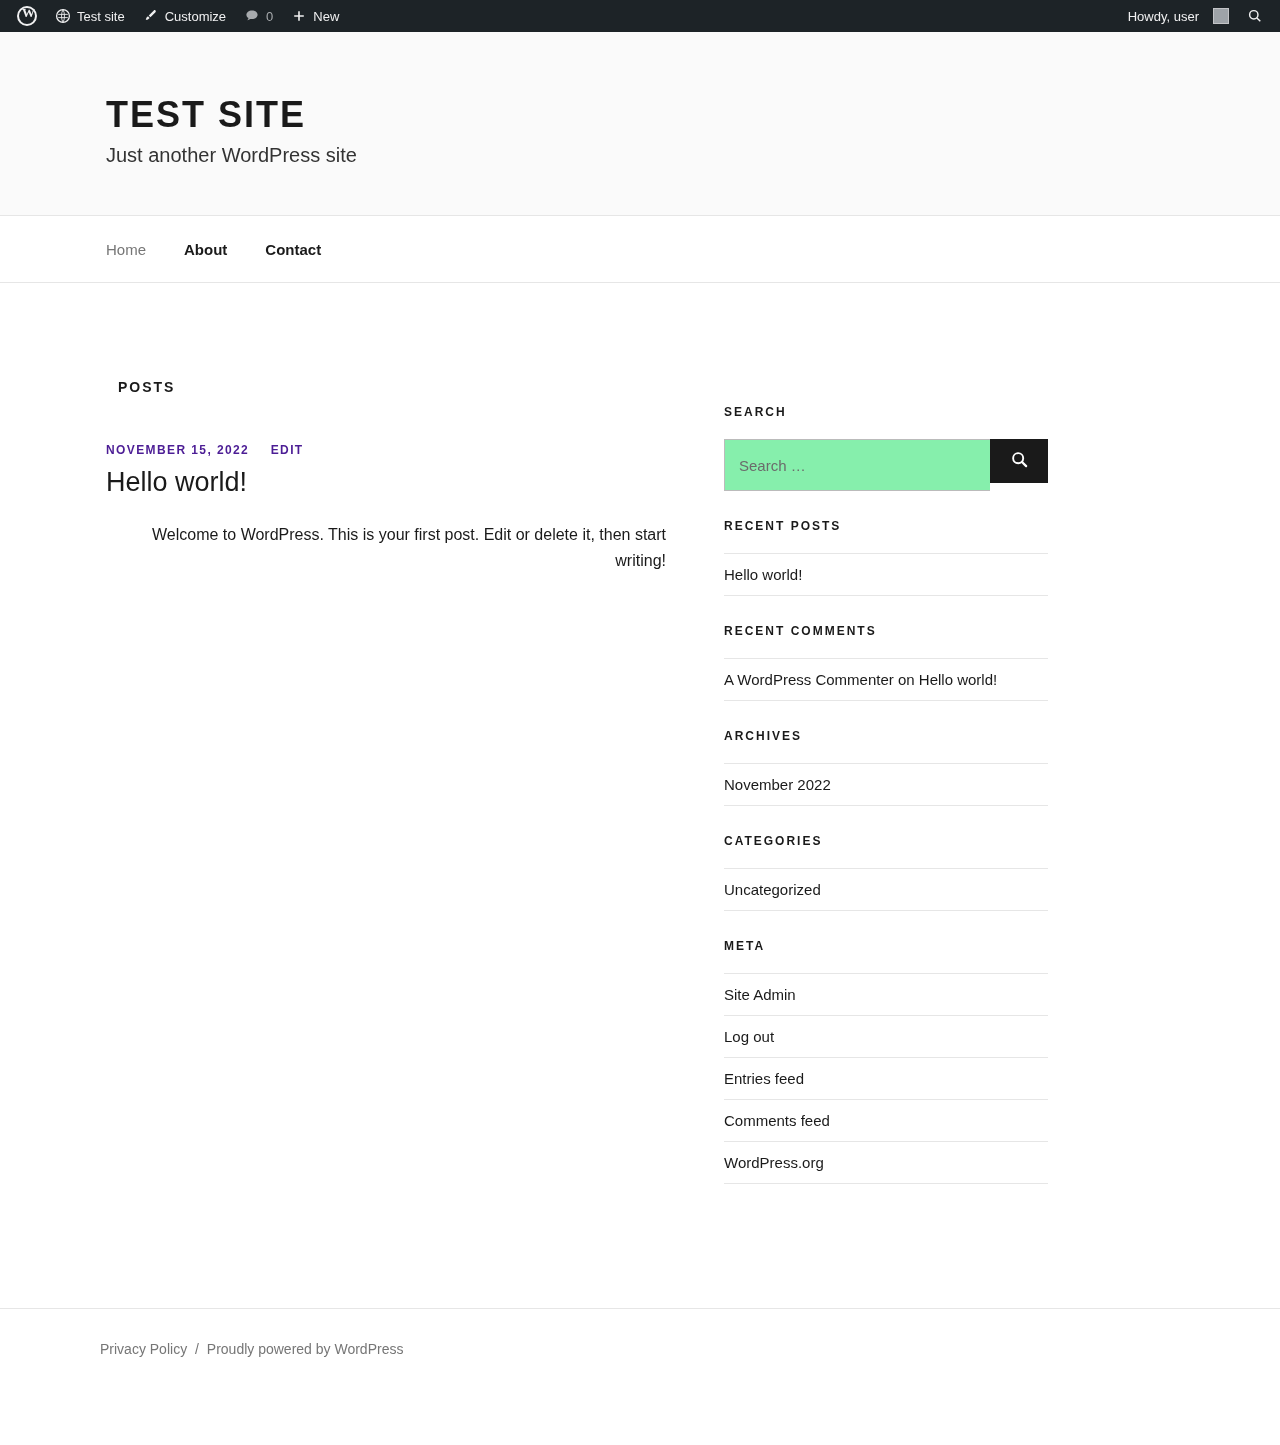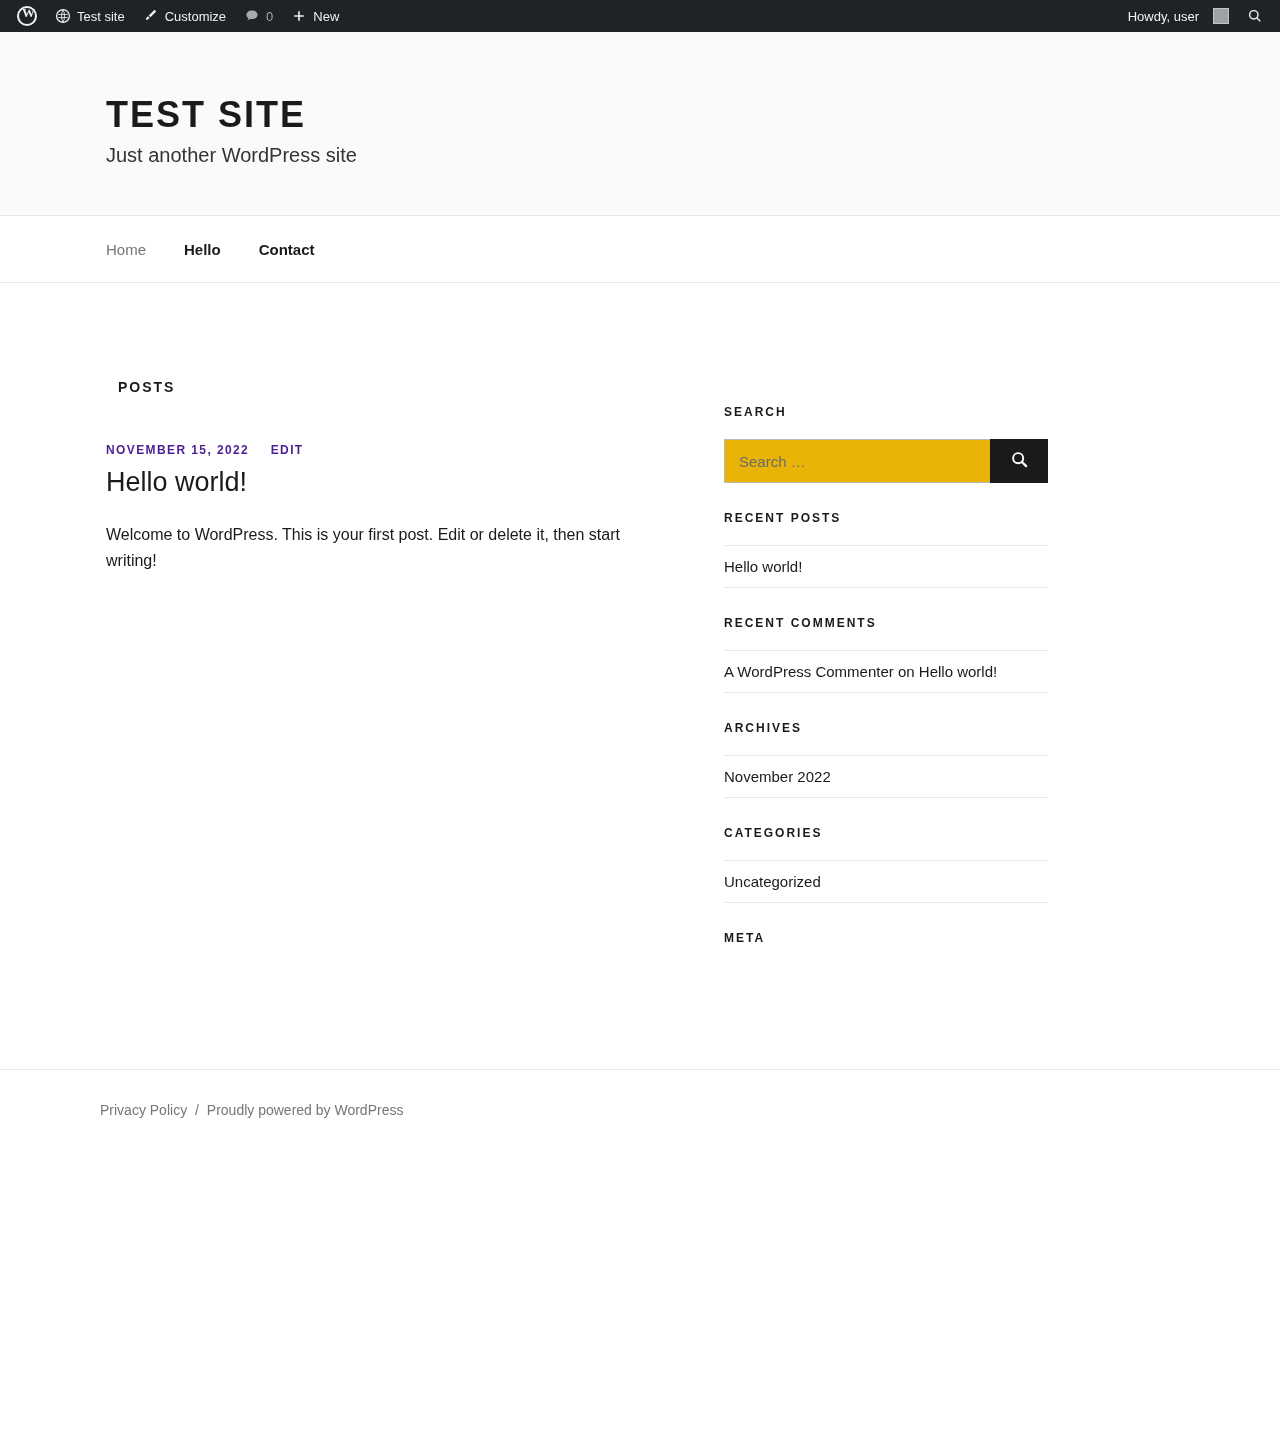--- a/index.html
+++ b/index.html
@@ -141,43 +141,44 @@
     font-size: 27px;
     font-weight: normal;
     margin: 0 0 24px 0;
     color: #1a1a1a;
   }
   .entry-content p {
     font-size: 16px;
     line-height: 1.6;
     margin: 0;
     color: #1a1a1a;
+    text-align: right;
   }
 
   
   .widget { margin-bottom: 28px; }
   .widget-title {
     font-size: 12px;
     font-weight: bold;
     letter-spacing: 2px;
     text-transform: uppercase;
     margin: 0 0 20px 0;
     color: #1a1a1a;
   }
   .search-form { display: flex; }
   .search-field {
     flex: 1;
-    height: 44px;
+    height: 52px;
     border: 1px solid #bbb;
     border-right: none;
     padding: 0 14px;
     font-size: 15px;
     color: #555;
     font-family: "Liberation Sans", sans-serif;
-    background: #eab308;
+    background: #86efac;
   }
   .search-field::placeholder { color: #6b6b6b; }
   .search-submit {
     width: 58px;
     height: 44px;
     background: #1a1a1a;
     border: none;
     cursor: pointer;
     display: flex;
     align-items: center;
@@ -270,21 +271,21 @@
 <header class="site-header">
   <div class="wrap">
     <h1 class="site-title">TEST SITE</h1>
     <p class="site-desc">Just another WordPress site</p>
   </div>
 </header>
 
 <nav class="site-nav">
   <div class="nav-inner">
     <a class="nav-link current" href="#">Home</a>
-    <a class="nav-link bold" href="#">Hello</a>
+    <a class="nav-link bold" href="#">About</a>
     <a class="nav-link bold" href="#">Contact</a>
   </div>
 </nav>
 
 <div class="content-area">
 
   <main class="primary">
     <h2 class="section-heading">Posts</h2>
 
     <article>
@@ -352,20 +353,27 @@
       <h3 class="widget-title">Categories</h3>
       <ul>
         <li>
           <a href="#">Uncategorized</a>
         </li>
       </ul>
     </section>
 
     <section class="widget">
       <h3 class="widget-title">Meta</h3>
+      <ul>
+        <li><a href="#">Site Admin</a></li>
+        <li><a href="#">Log out</a></li>
+        <li><a href="#">Entries feed</a></li>
+        <li><a href="#">Comments feed</a></li>
+        <li><a href="#">WordPress.org</a></li>
+      </ul>
     </section>
 
   </aside>
 </div>
 
 <footer class="site-footer">
   <div class="footer-inner">
     <a href="#">Privacy Policy</a>
     <span class="footer-sep">/</span>
     <a href="#">Proudly powered by WordPress</a>

